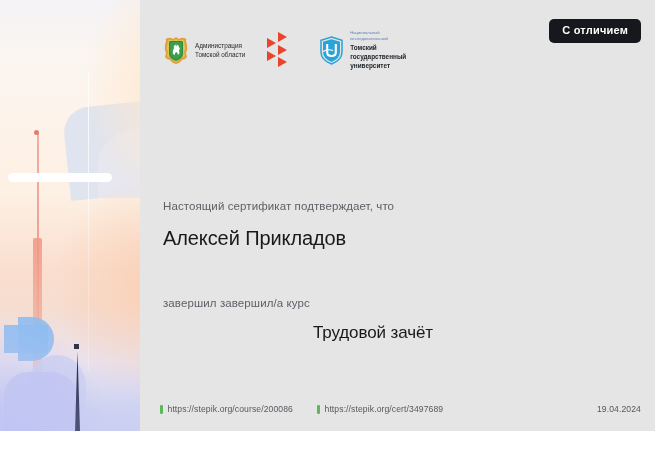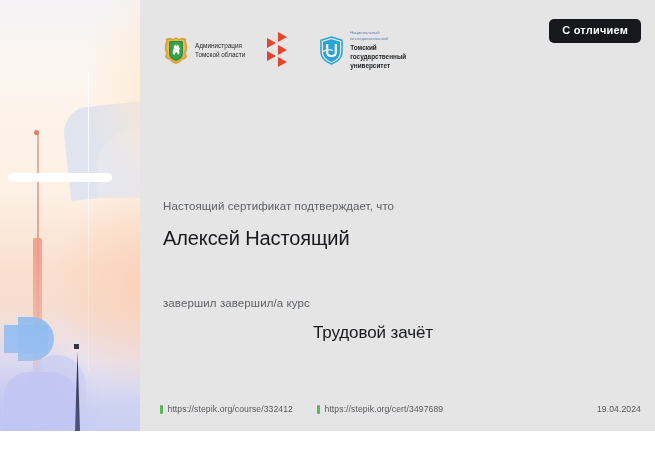--- a/index.html
+++ b/index.html
@@ -424,29 +424,29 @@
           <span>государственный</span><br>
           <span>университет</span>
         </div>
       </span>
     </div>
 
   </div>
 
   <div class="body-text">
     <div class="lead-line">Настоящий сертификат подтверждает, что</div>
-    <div class="big-name">Алексей Настоящий</div>
+    <div class="big-name">Алексей Прикладов</div>
     <div class="course-lead">завершил завершил/а  курс</div>
     <div class="course-title">Трудовой зачёт</div>
   </div>
 
   <div class="footer">
     <span class="link-item">
       <span class="link-bar"></span>
-      <span class="link-text">https://stepik.org/course/332412</span>
+      <span class="link-text">https://stepik.org/course/200086</span>
     </span>
     <span class="link-item">
       <span class="link-bar"></span>
       <span class="link-text">https://stepik.org/cert/3497689</span>
     </span>
     <span class="date-text">19.04.2024</span>
   </div>
 
 </div>
 

